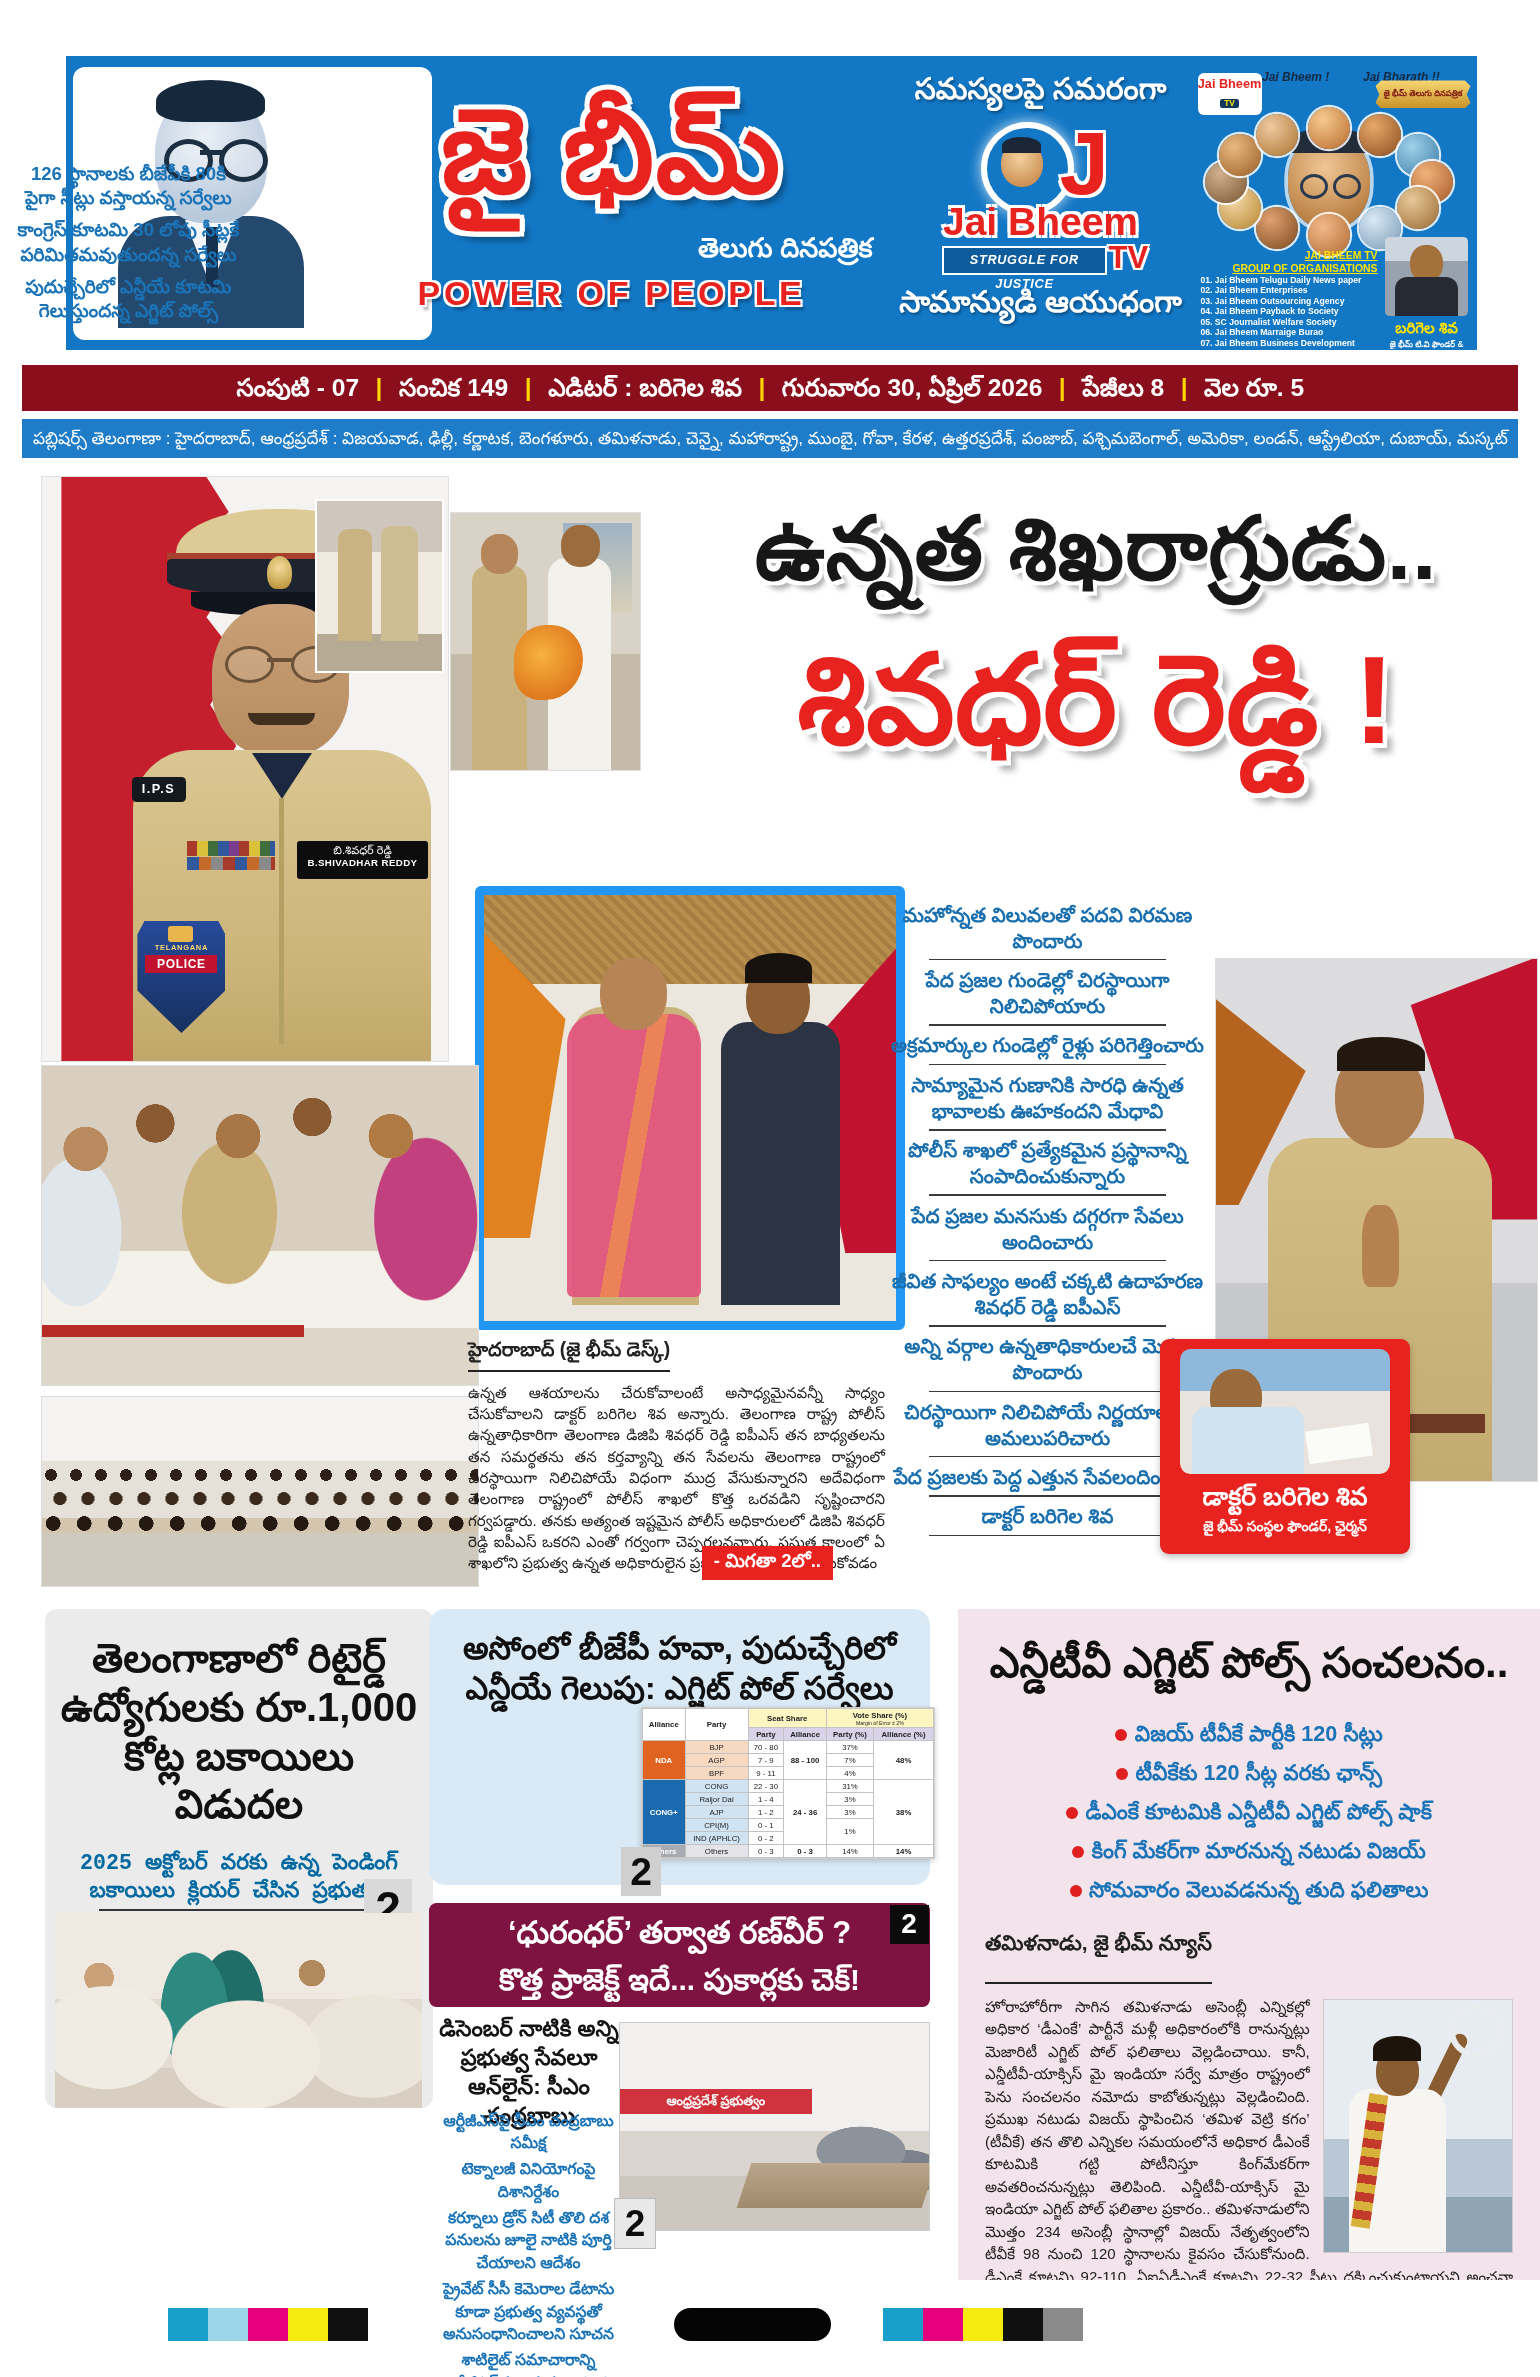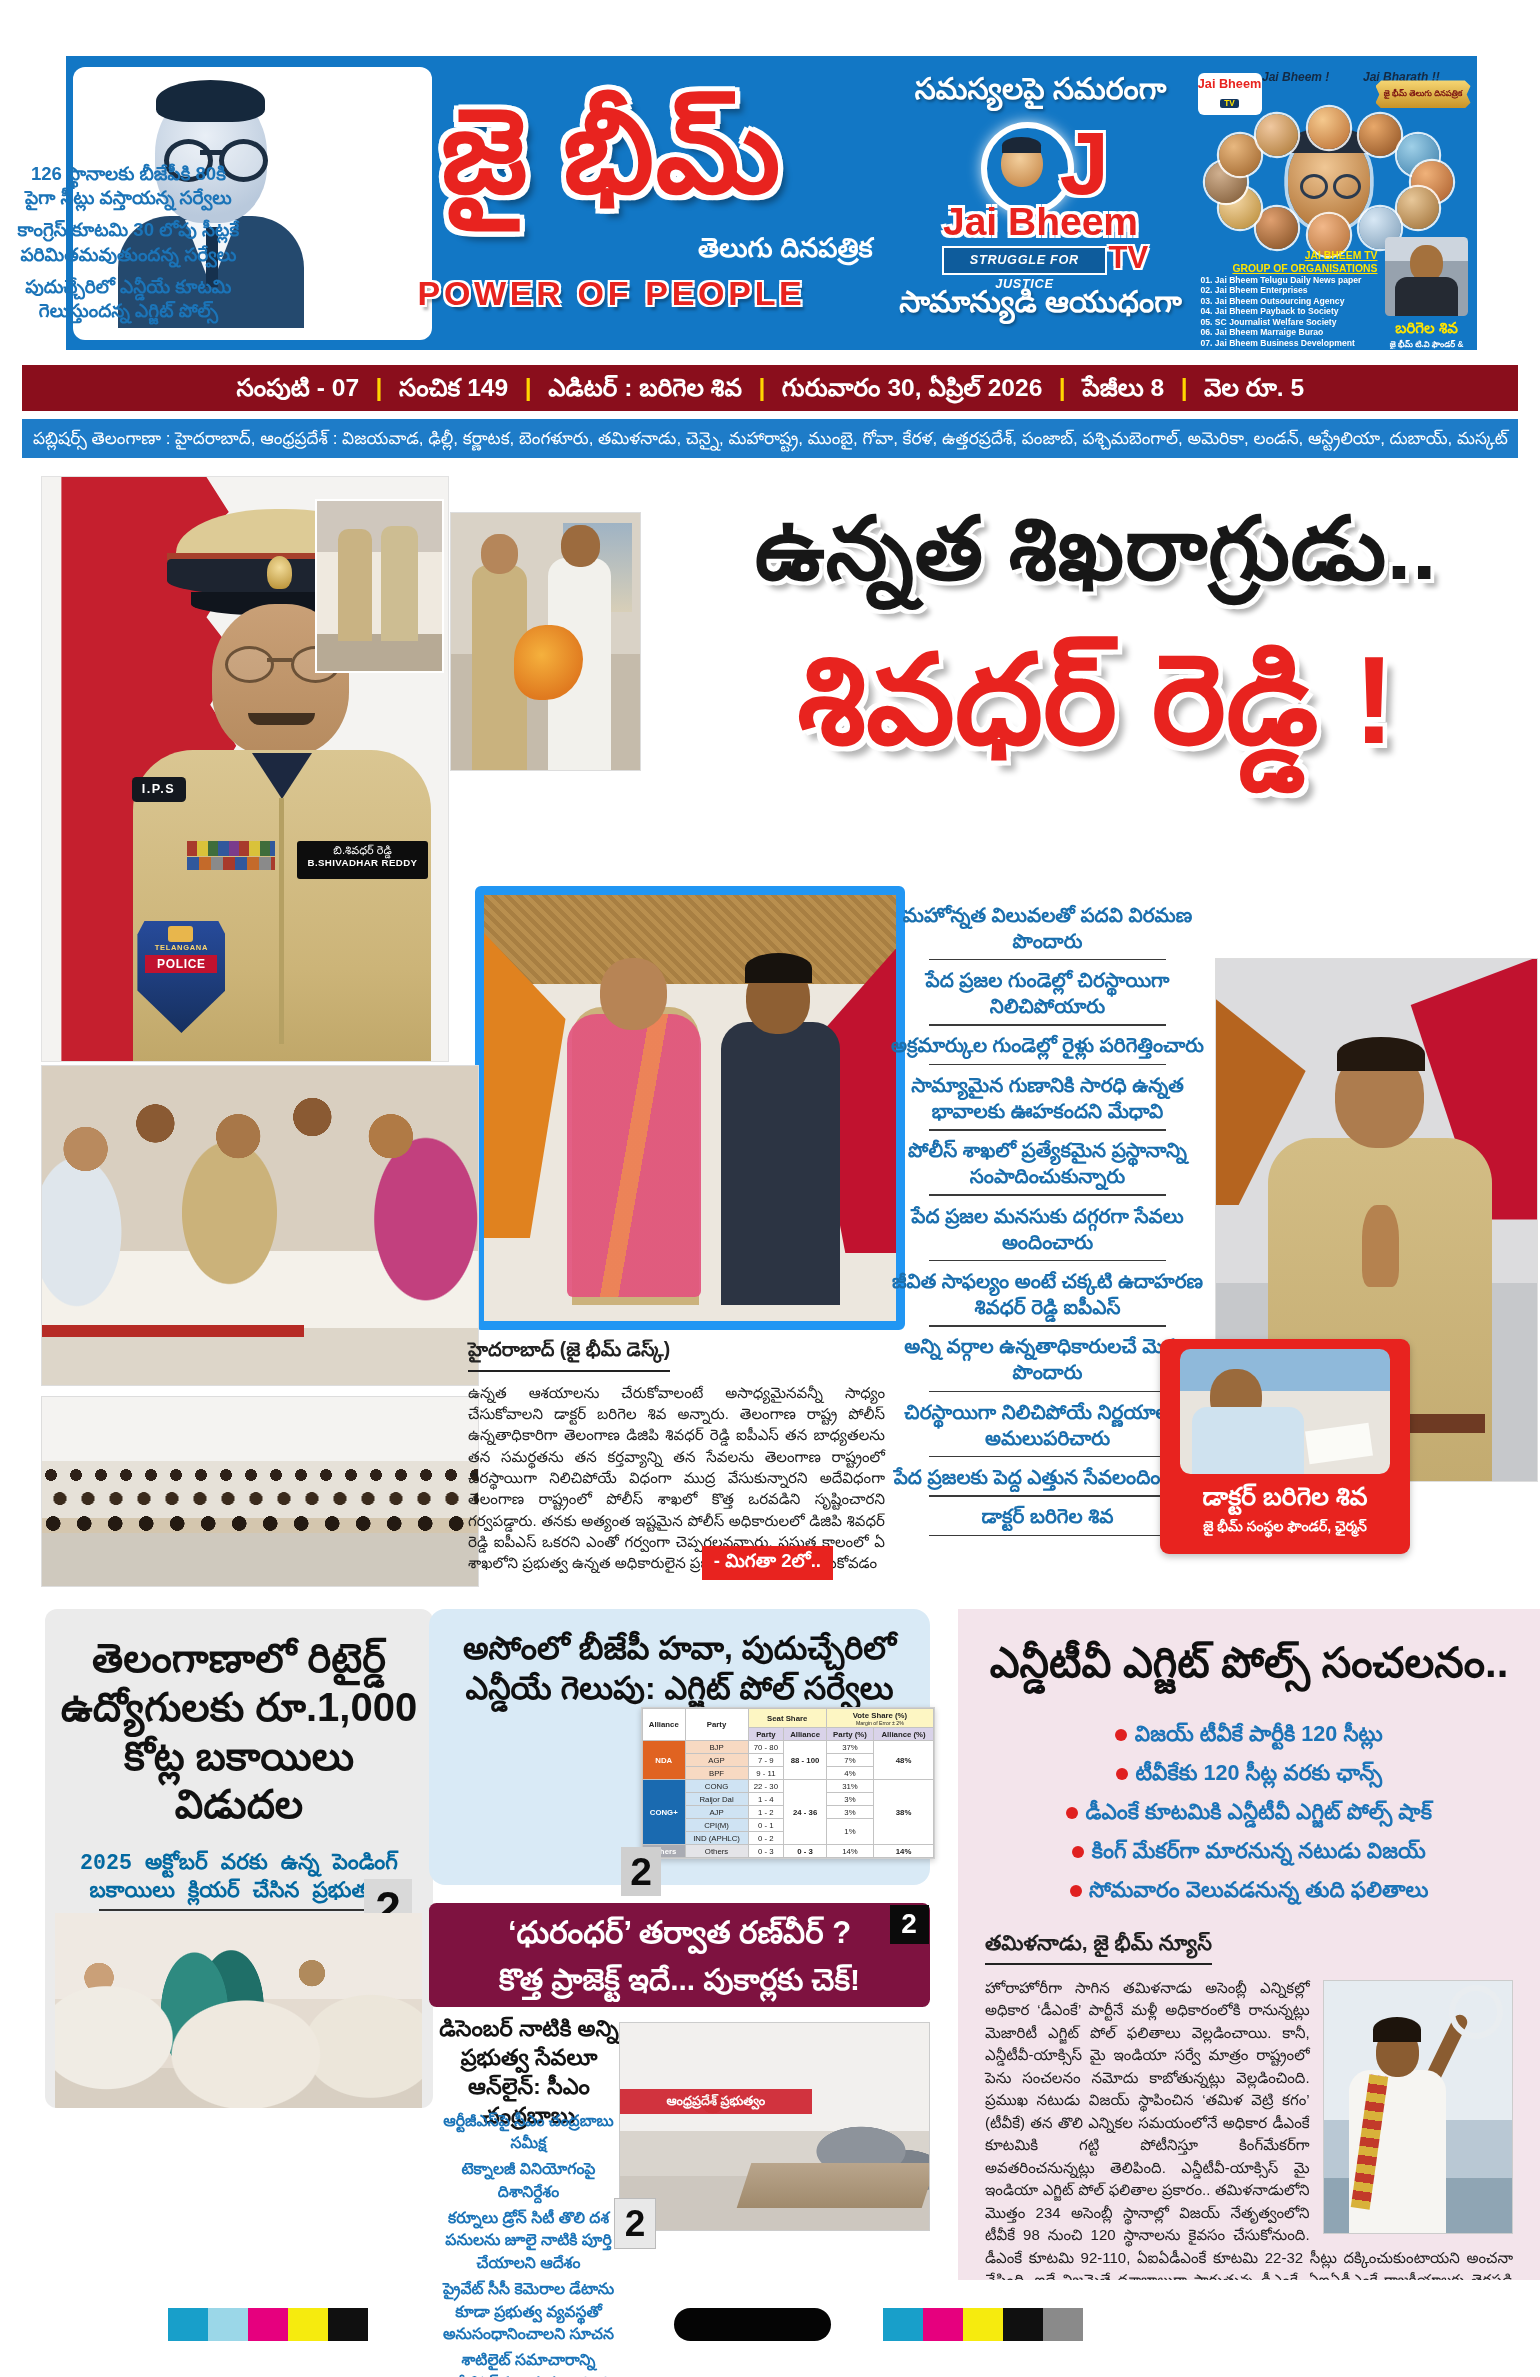--- a/index.html
+++ b/index.html
@@ -231,21 +231,21 @@
   .cbn-band{position:absolute;left:0;top:66px;width:62%;height:25px;background:#cf2430;color:#fff;font-size:12.7px;font-weight:800;line-height:25px;text-align:center;opacity:.92;}
   .cbn-table{position:absolute;left:40%;bottom:22.4px;width:60%;height:45px;background:linear-gradient(#b9a58c,#a08a6c);transform:skewX(-18deg);}
   .pageref-cbn{position:absolute;left:614px;top:2198px;width:40px;height:49px;background:#e8e8e8;border:0.7px solid #bbb;color:#0d0d0d;font-size:37px;font-weight:900;display:flex;align-items:center;justify-content:center;z-index:5;}
 
   
   .box-pink{left:958px;top:1609px;width:582px;height:671px;background:#f3e4eb;overflow:hidden;}
   .ntv-h{margin:30px 15px 0 15px;text-align:center;font-size:42px;font-weight:900;color:#101010;}
   .ntv-bullets{margin:19.4px 22.4px 0 22.4px;text-align:center;}
   .ntv-b{display:inline-block;margin:4.5px 10.4px;font-size:21.6px;font-weight:700;color:#1b74b8;}
   .rdot{display:inline-block;width:12px;height:12px;border-radius:50%;background:#e02020;margin-right:7.5px;}
-  .ntv-dateline{display:inline-block;margin:19.4px 0 0 27px;font-size:21px;font-weight:800;color:#222;border-bottom:2.2px solid #222;padding-bottom:3px;text-align:center;}
+  .ntv-dateline{display:inline-block;margin:19.4px 0 0 27px;font-size:21px;font-weight:800;color:#222;border-bottom:2.2px solid #222;padding-bottom:22px;text-align:center;}
   .ntv-body{margin:12px 27px 0 27px;font-size:15px;line-height:1.5;color:#1c1c1c;text-align:justify;}
   .photo-vijay{float:right;width:188px;height:252px;margin:3px 0 7.5px 13.4px;border:0.7px solid #ccc;overflow:hidden;position:relative;
     background:linear-gradient(180deg,#e6ecf1 0 55%,#b9c8d4 55% 78%,#8fa5b4 78%);}
   .vj-head{position:absolute;left:52px;top:48px;width:43px;height:48px;background:#8a5c31;border-radius:46%;}
   .vj-hair{position:absolute;left:49px;top:36px;width:48px;height:25px;background:#1d140c;border-radius:50% 50% 0 0;}
   .vj-body{position:absolute;left:25px;top:89px;width:97px;height:163px;background:#f6f5f2;border-radius:21px 21px 0 0;}
   .vj-sash{position:absolute;left:36px;top:94px;width:19.4px;height:134px;background:repeating-linear-gradient(#d8b13a 0 9px,#c23a2a 9px 18px);transform:rotate(8deg);}
   .vj-arm{position:absolute;left:112px;top:30px;width:15px;height:89px;background:#8a5c31;transform:rotate(26deg);border-radius:7.5px;}
   .vj-prop{position:absolute;left:125px;top:4.5px;width:42px;height:42px;border:6px solid #e9edf0;border-radius:50%;}
 

